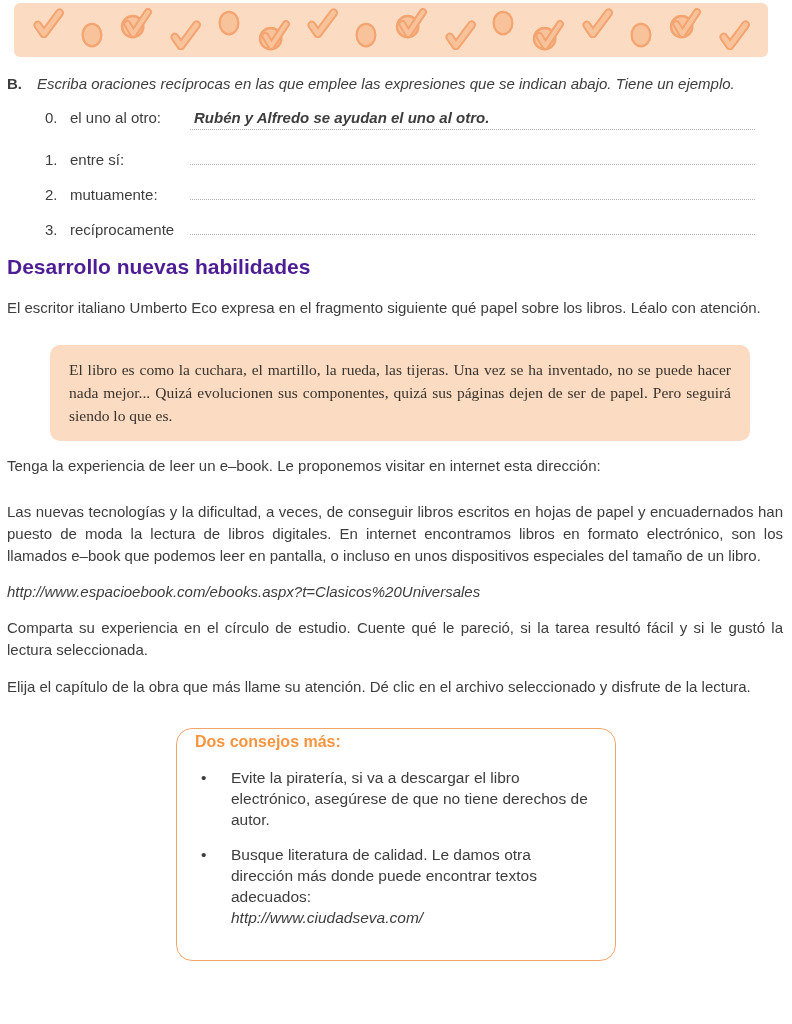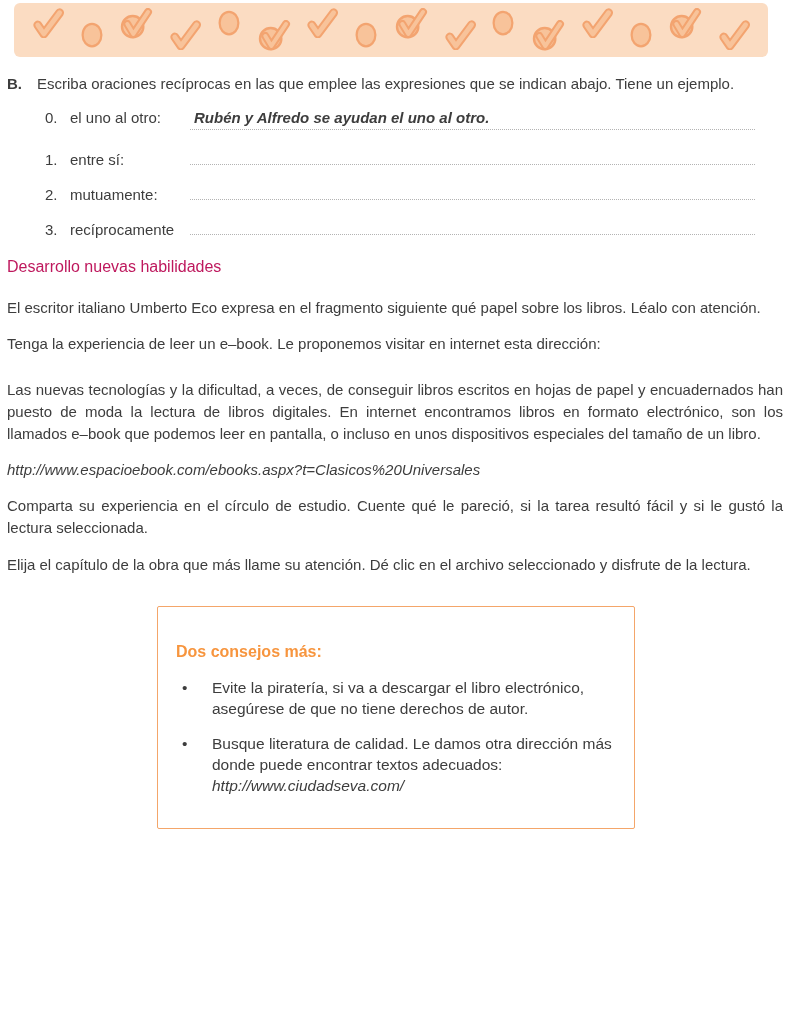--- a/index.html
+++ b/index.html
@@ -18,55 +18,55 @@
     justify-content:space-around;padding:0 10px;box-sizing:border-box;
   }
   .banner-icon{display:block;}
   .banner-icon.hi{transform:translateY(5px);}
   .banner-icon.lo{transform:translateY(17px);}
   .banner-icon svg{display:block;}
 
   
   .section-b{display:flex;margin:16px 10px 0 7px;}
   .sec-label{font-weight:bold;width:30px;flex:none;}
-  .sec-instruction{flex:1;text-align:justify;}
+  .sec-instruction{flex:1;text-align:justify;font-style:italic;}
 
   
   .ex-list{margin:12px 37px 0 45px;}
   .ex-row{display:flex;align-items:baseline;margin-bottom:13px;height:22px;}
   .ex-num{width:25px;flex:none;}
   .ex-label{min-width:120px;flex:none;padding-right:4px;box-sizing:border-box;}
   .ex-line{flex:1;border-bottom:1px dotted #b3b3b3;height:22px;display:flex;align-items:baseline;font-weight:bold;}
   .ex-answer{font-style:italic;padding-left:4px;white-space:nowrap;}
 
   
   .heading{
-    margin:20px 10px 0 7px;color:#be185d;font-weight:normal;
-    font-size:16px;line-height:26px;
+    margin:20px 10px 0 7px;color:#4c1d95;font-weight:bold;
+    font-size:21px;line-height:26px;
   }
 
   .para{margin:17px 9px 0 7px;text-align:justify;}
 
   
   .quote-box{
     margin:26px 42px 0 50px;background:#fbdcc2;border-radius:10px;
     padding:13px 19px 14px 19px;
     font-family:"Liberation Serif","DejaVu Serif",serif;
     font-size:15.5px;line-height:23px;color:#39322c;text-align:justify;
   }
 
   .url-line{
     margin:14px 9px 0 7px;font-style:italic;color:#3d3d3d;
   }
 
   
   .tips-box{
-    width:478px;margin:30px auto 0 auto;box-sizing:border-box;
-    border:1.5px solid #f4a66a;border-radius:2px;background:#ffffff;
-    padding:34px 22px 18px 18px;
+    width:440px;margin:30px auto 0 auto;box-sizing:border-box;
+    border:1.5px solid #f4a66a;border-radius:16px;background:#ffffff;
+    padding:2px 22px 18px 18px;
   }
   .tips-title{color:#f7953e;font-weight:bold;font-size:16px;margin:0 0 14px 0;}
   .tips-list{list-style:none;margin:0;padding:0;}
   .tip-item{display:flex;margin-bottom:14px;font-size:15.5px;line-height:21px;}
   .tip-bullet{width:30px;flex:none;text-align:left;padding-left:6px;}
   .tip-body{flex:1;}
   .tip-url{display:block;font-style:italic;}
 </style>
 </head>
 <body>
@@ -199,20 +199,21 @@
         <span class="ex-num">3.</span>
         <span class="ex-label">recíprocamente</span>
         <span class="ex-line"></span>
       </div>
     </div>
 
   <div class="heading">Desarrollo nuevas habilidades</div>
 
   <div class="para">El escritor italiano Umberto Eco expresa en el fragmento siguiente qué papel sobre los libros. Léalo con atención.</div>
 
+  <div class="quote-box">El libro es como la cuchara, el martillo, la rueda, las tijeras. Una vez se ha inventado, no se puede hacer nada mejor... Quizá evolucionen sus componentes, quizá sus páginas dejen de ser de papel. Pero seguirá siendo lo que es.</div>
 
   <div class="para" style="margin-top:14px;">Tenga la experiencia de leer un e–book. Le proponemos visitar en internet esta dirección:</div>
 
   <div class="para" style="margin-top:24px;">Las nuevas tecnologías y la dificultad, a veces, de conseguir libros escritos en hojas de papel y encuadernados han puesto de moda la lectura de libros digitales. En internet encontramos libros en formato electrónico, son los llamados e–book que podemos leer en pantalla, o incluso en unos dispositivos especiales del tamaño de un libro.</div>
 
   <div class="url-line">http://www.espacioebook.com/ebooks.aspx?t=Clasicos%20Universales</div>
 
   <div class="para" style="margin-top:14px;">Comparta su experiencia en el círculo de estudio. Cuente qué le pareció, si la tarea resultó fácil y si le gustó la lectura seleccionada.</div>
 
   <div class="para" style="margin-top:15px;">Elija el capítulo de la obra que más llame su atención. Dé clic en el archivo seleccionado y disfrute de la lectura.</div>

